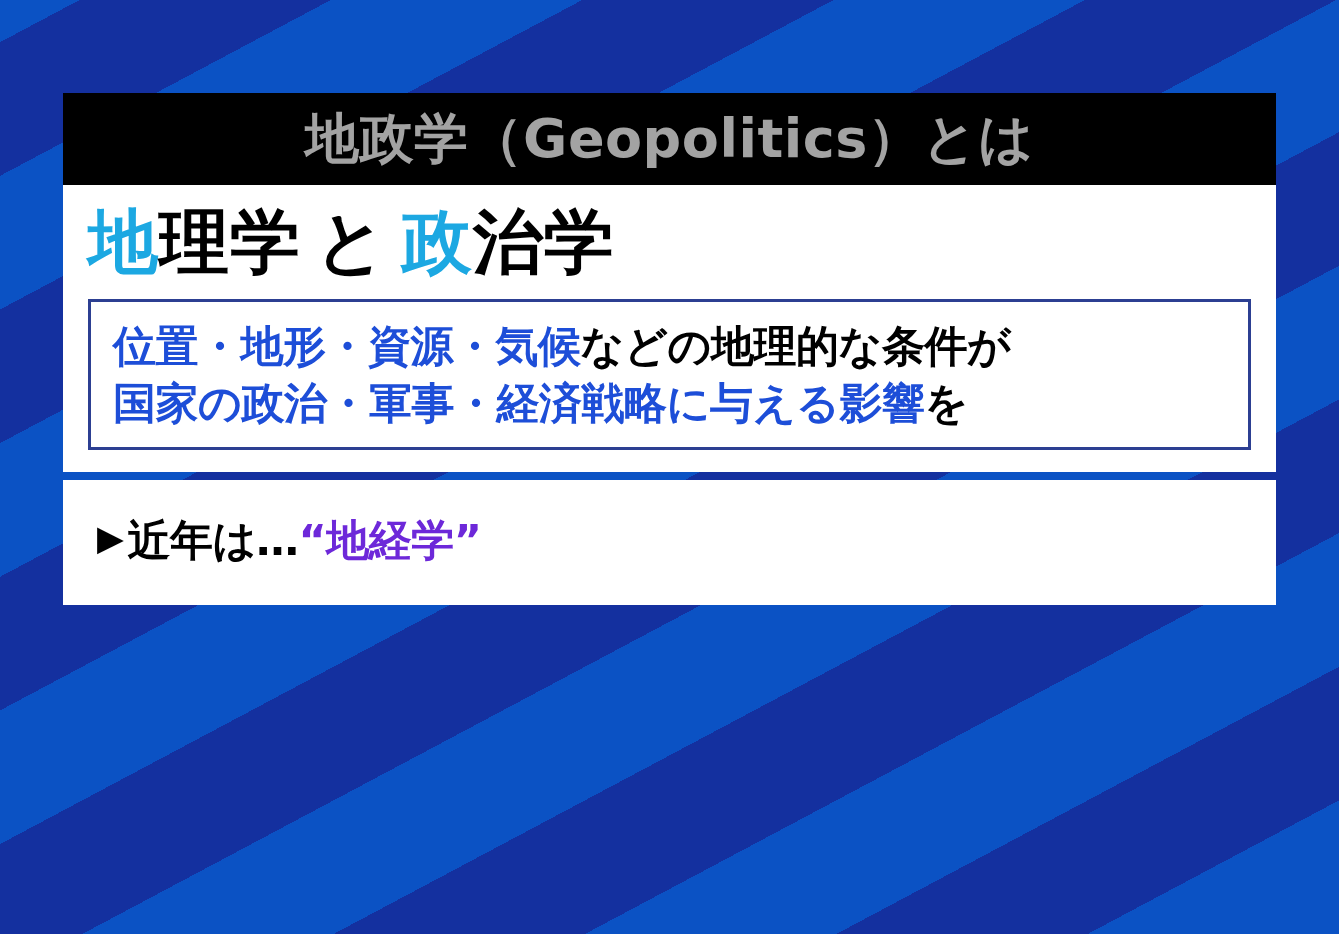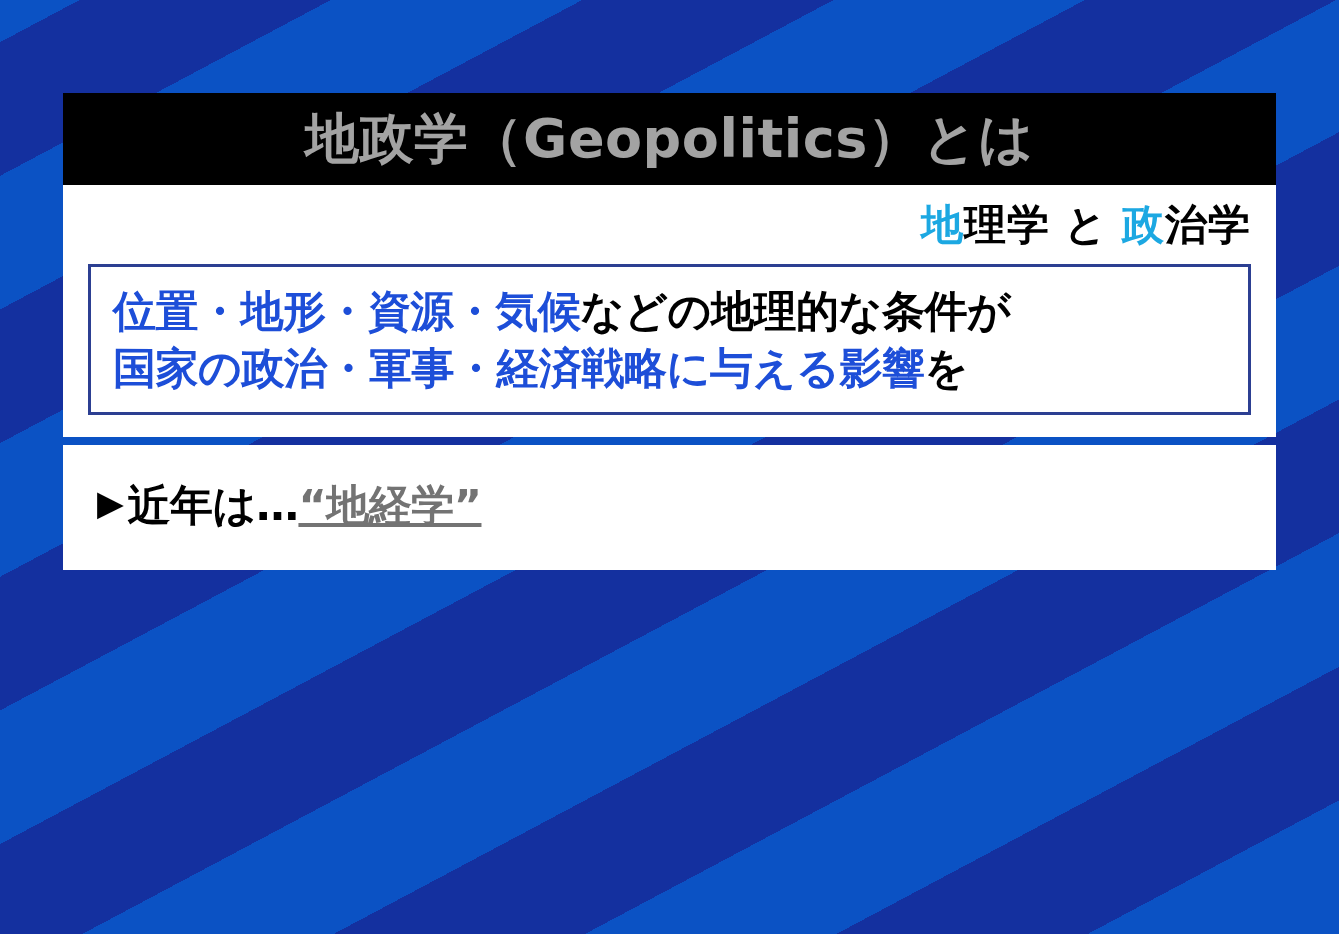--- a/index.html
+++ b/index.html
@@ -58,22 +58,22 @@
   }
 
   
   .panel-upper {
     background: #ffffff;
     padding: 14px 25px 22px 25px;
     box-sizing: border-box;
   }
 
   .subtitle {
-    text-align: right;
-    font-size: 42px;
+    text-align: left;
+    font-size: 70px;
     font-weight: 700;
     line-height: 1.25;
     color: #000000;
     white-space: nowrap;
     margin: 0 0 12px 0;
     letter-spacing: 1px;
   }
   .subtitle .hl { color: #1ca8e2; }
   .subtitle .sp { display: inline-block; width: 14px; }
 
@@ -116,21 +116,21 @@
   }
   .note-line.indent { padding-left: 42px; }
   .bullet-tri {
     display: inline-block;
     font-size: 35px;
     line-height: 1;
     vertical-align: 5px;
     margin-right: 4px;
     color: #000000;
   }
-  .gold { color: #737373; text-decoration: underline; }
+  .gold { color: #6d28d9; }
 </style>
 </head>
 <body>
 
 <div id="slide">
 
   <div id="card-stack">
 
     <div class="title-bar">
       <span class="title-text">地政学（Geopolitics）とは</span>

